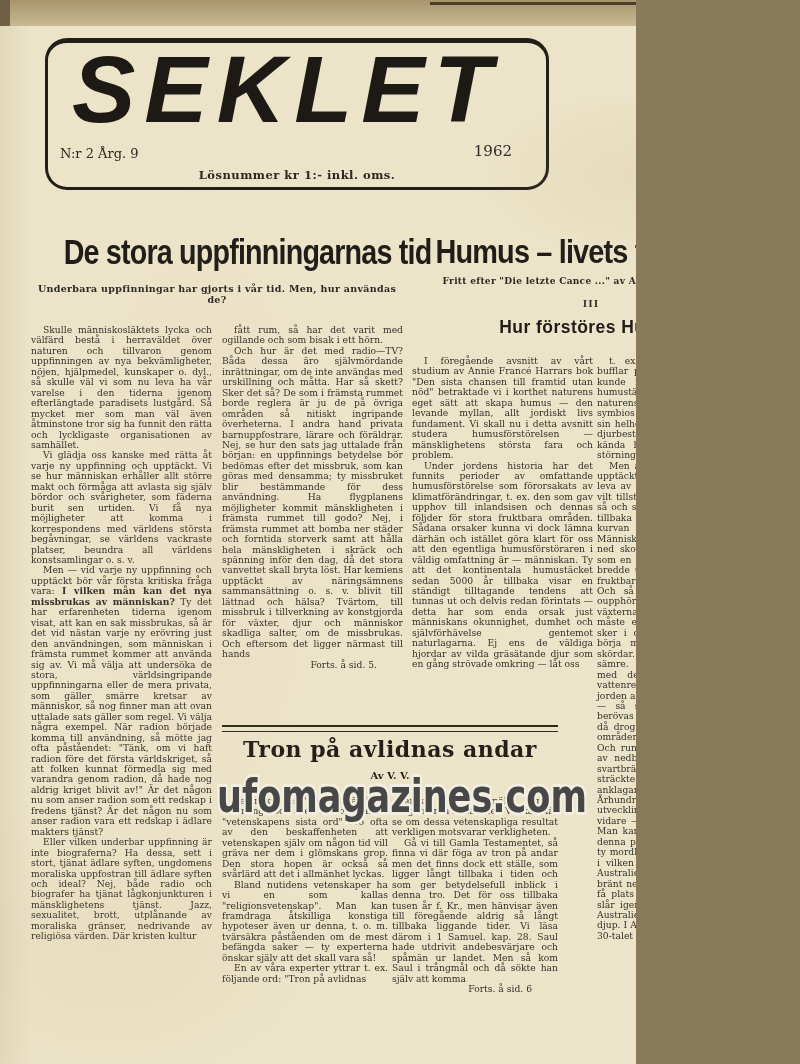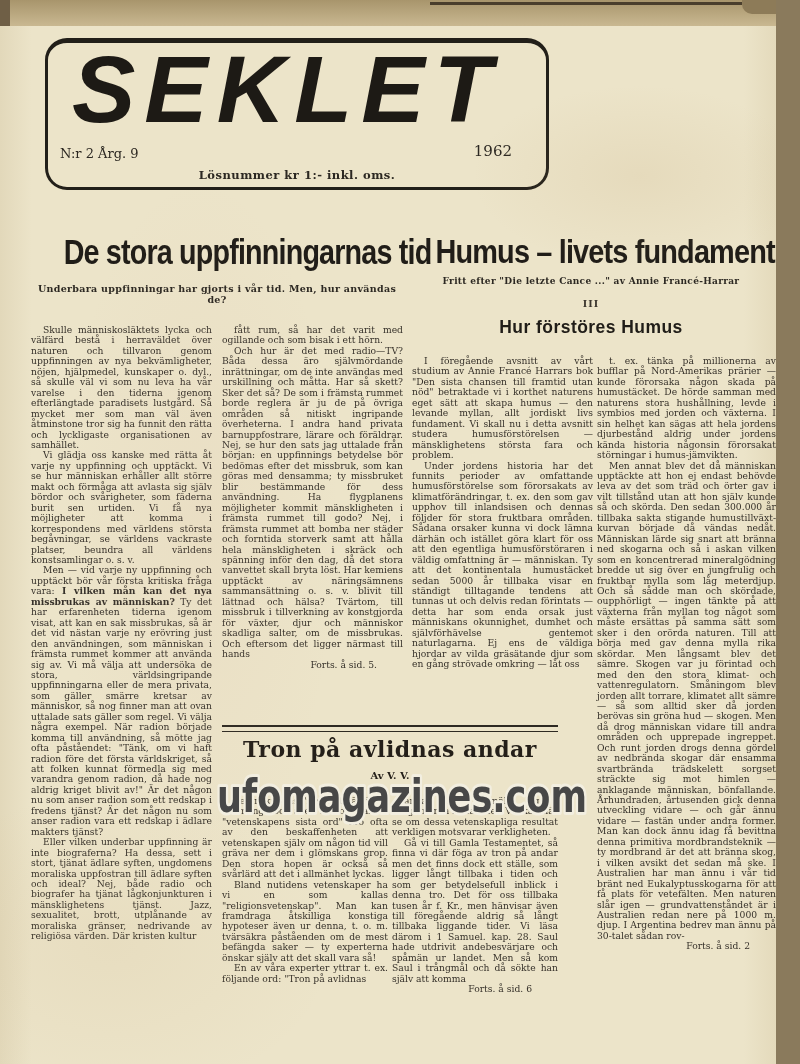--- a/index.html
+++ b/index.html
@@ -1,16 +1,16 @@
 <!DOCTYPE html>
 <html><head>
 <meta charset="utf-8">
 <style>
   html,body{margin:0;padding:0;background:#8a7a5c;}
-  #root{position:relative;width:776px;height:1064px;overflow:hidden;background:#8b5cf6;
+  #root{position:relative;width:636px;height:1064px;overflow:hidden;background:#8b5cf6;
         font-family:"DejaVu Serif",serif;}
   
   .top-band{position:absolute;top:0;left:0;width:800px;height:26px;
             background:linear-gradient(180deg,#a8956c,#c9b891);}
   .mark-l{position:absolute;left:0;top:0;width:10px;height:26px;background:#6f5f46;}
   .mark-r{position:absolute;right:0;top:0;width:58px;height:14px;background:#8d7b58;border-radius:0 0 0 10px;}
   .topline{position:absolute;left:430px;top:2px;width:312px;height:3px;background:#4a3e2c;}
   
   .page{position:absolute;top:26px;left:0;width:800px;height:1038px;
         background:linear-gradient(90deg,#e2d8ba,#ece4c9 4%,#ece4c9 93%,#ddd2b1);}

